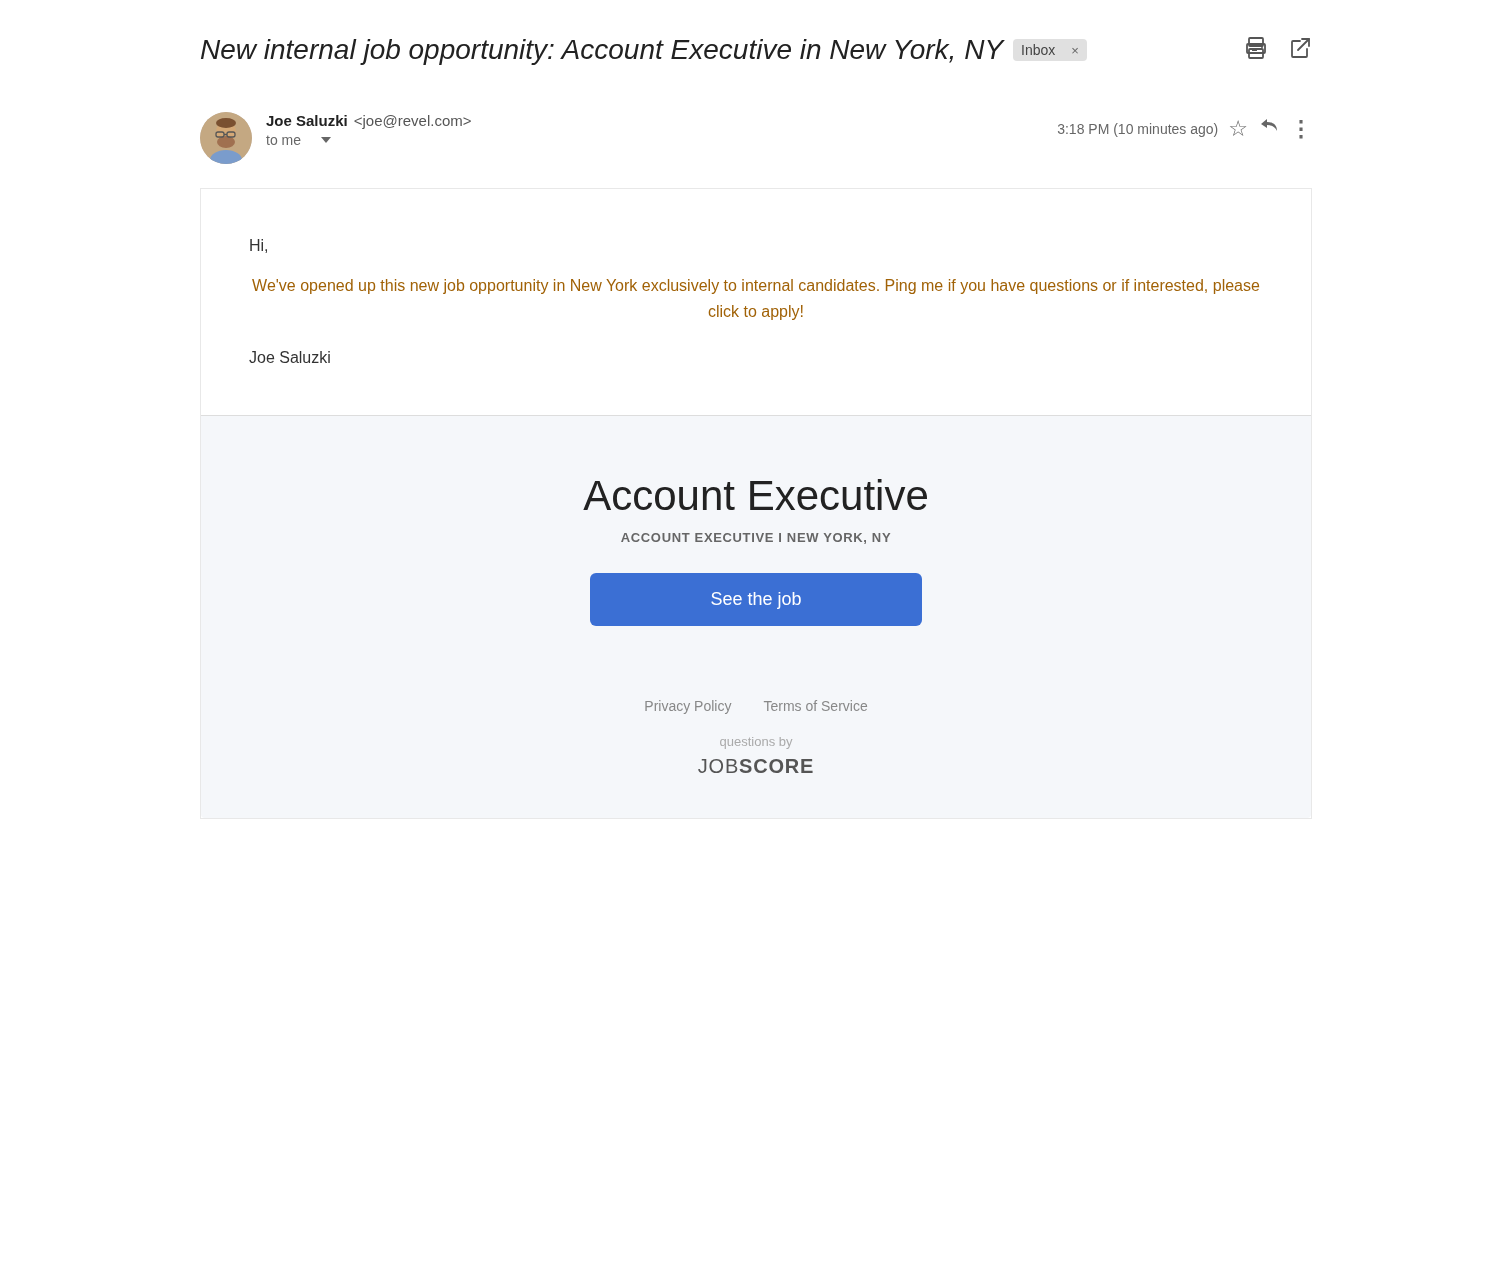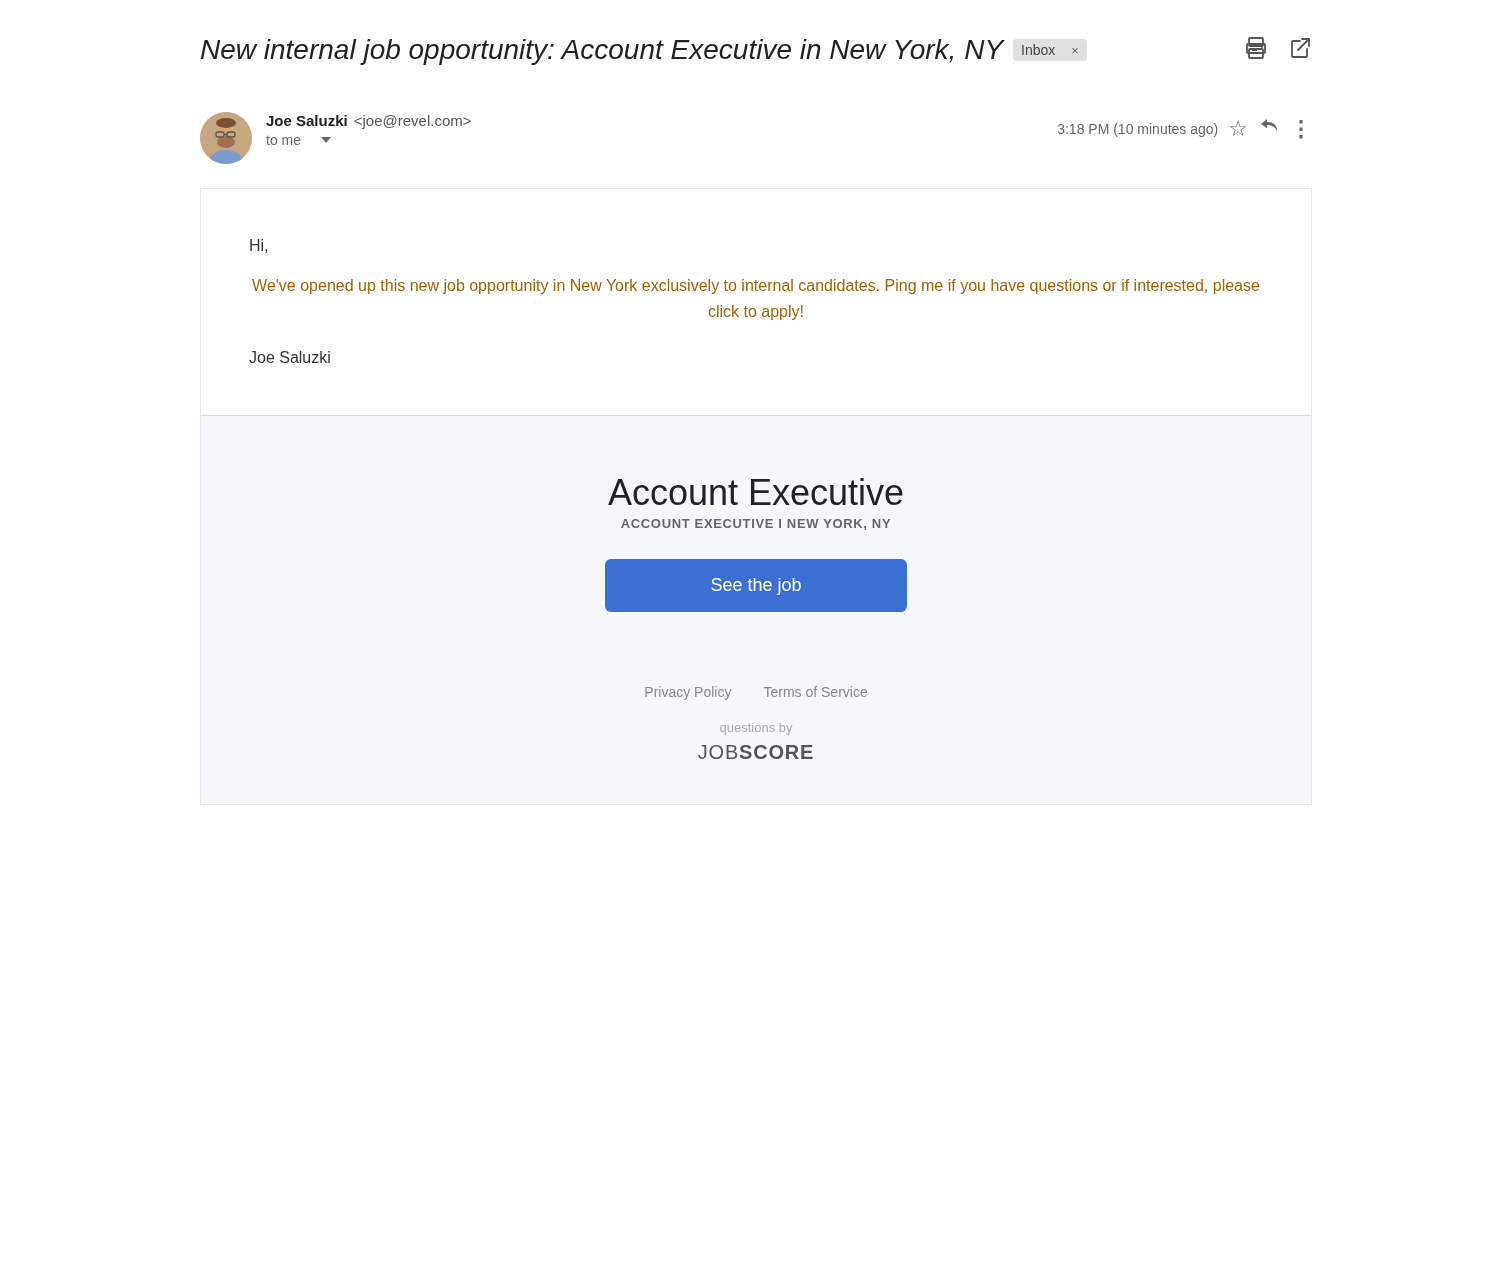--- a/index.html
+++ b/index.html
@@ -191,41 +191,41 @@
     }
 
     
     .job-card-section {
       background: #f5f7fa;
       padding: 56px 48px 40px;
       text-align: center;
       margin: 0 -48px;
     }
     .job-title {
-      font-size: 36px;
+      font-size: 42px;
       font-weight: 400;
       color: #222;
-      margin-bottom: 2px;
+      margin-bottom: 10px;
     }
     .job-subtitle {
       font-size: 13px;
       font-weight: 600;
       color: #666;
       letter-spacing: 0.05em;
       text-transform: uppercase;
       margin-bottom: 28px;
     }
     .see-job-btn {
       display: inline-block;
       background: #3b6fd4;
       color: #fff;
       font-size: 18px;
       font-weight: 500;
       padding: 16px 0;
-      width: 302px;
+      width: 332px;
       border-radius: 6px;
       border: none;
       cursor: pointer;
       margin-bottom: 0;
     }
 
     
     .email-footer {
       background: #f5f7fa;
       padding: 32px 48px 40px;

